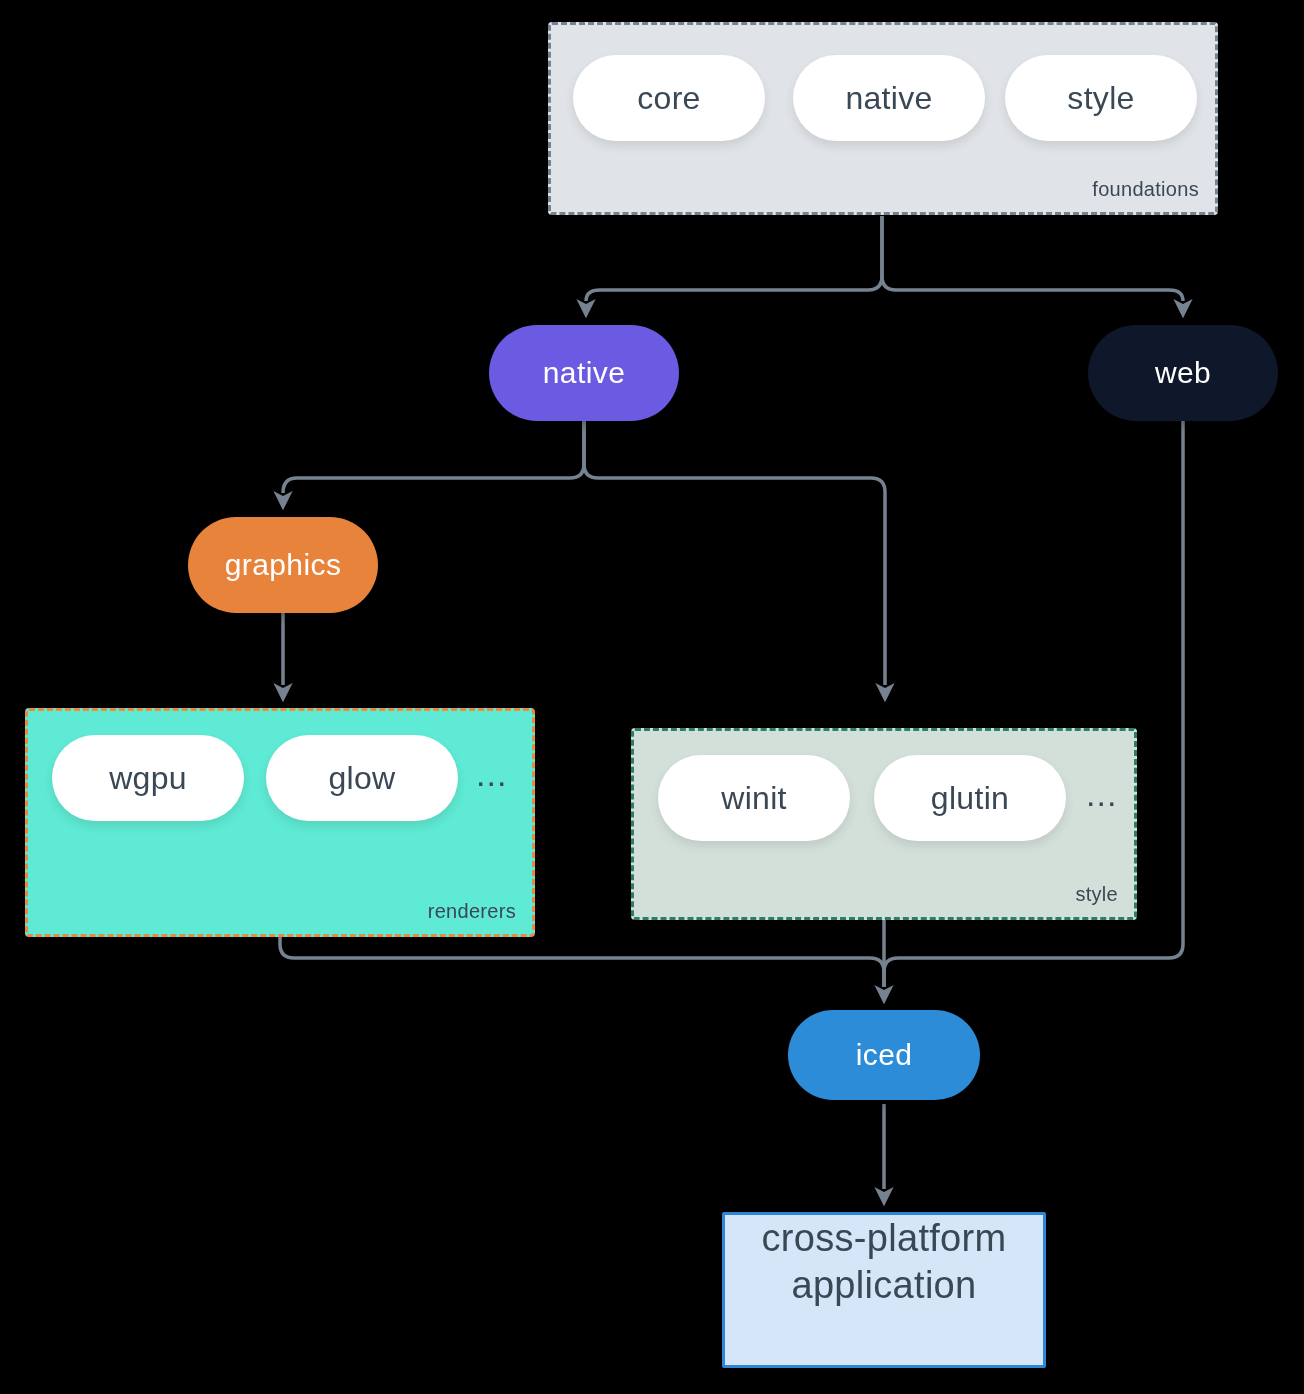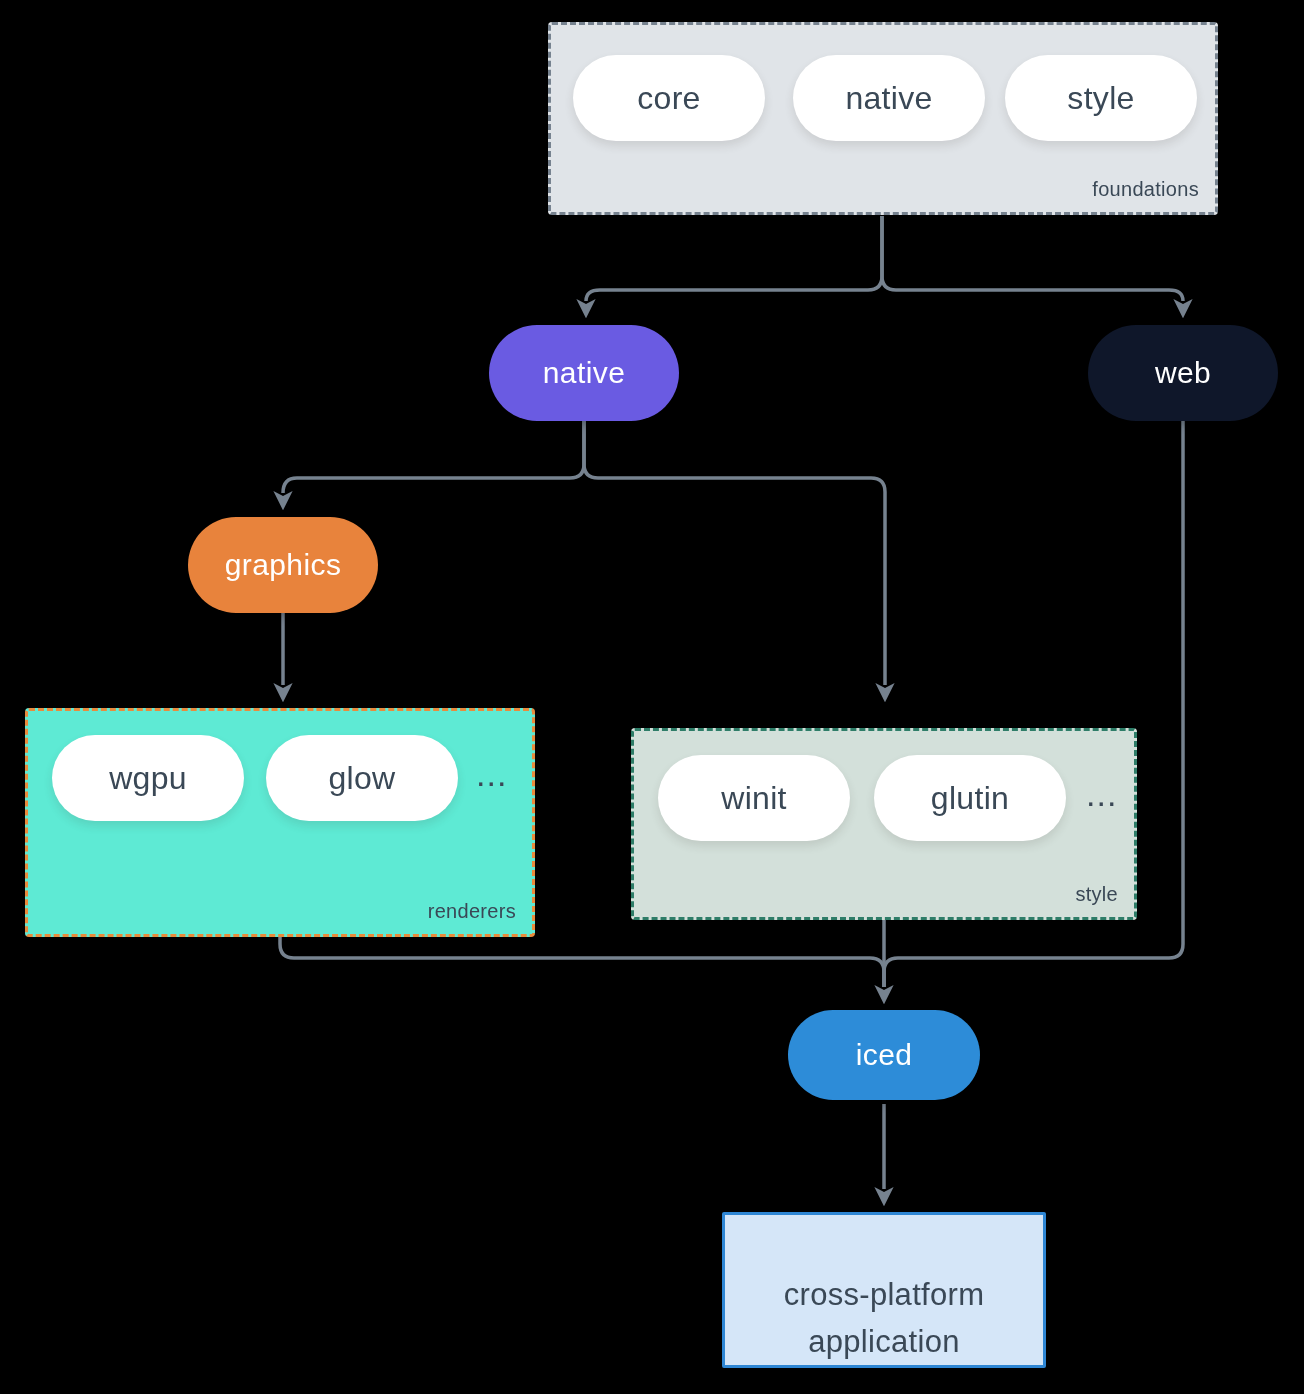--- a/index.html
+++ b/index.html
@@ -45,22 +45,22 @@
   .node-native{left:489px;top:325px;width:190px;height:96px;background:#6a5be2;}
   .node-web{left:1088px;top:325px;width:190px;height:96px;background:#0f172a;}
   .node-graphics{left:188px;top:517px;width:190px;height:96px;background:#e8833c;}
   .node-iced{left:788px;top:1010px;width:192px;height:90px;background:#2d8cd8;}
 
   
   .app-box{
     position:absolute;left:722px;top:1212px;width:324px;height:156px;
     background:#d5e6f8;border:3px solid #2e86d4;border-radius:2px;
     box-sizing:border-box;
-    display:flex;flex-direction:column;align-items:center;justify-content:flex-end;
-    color:#3a4856;font-size:31px;line-height:47px;letter-spacing:.3px;
+    display:flex;flex-direction:column;align-items:center;justify-content:flex-start;
+    color:#3a4856;font-size:38px;line-height:47px;letter-spacing:.3px;
   }
 </style>
 </head>
 <body>
 
 <div class="canvas">
 
   <svg class="edges" viewBox="0 0 1304 1394" xmlns="http://www.w3.org/2000/svg">
     <defs>
       <marker id="arrow" viewBox="0 0 10 10" refX="1" refY="5" markerWidth="5.5" markerHeight="5.5" orient="auto-start-reverse">

